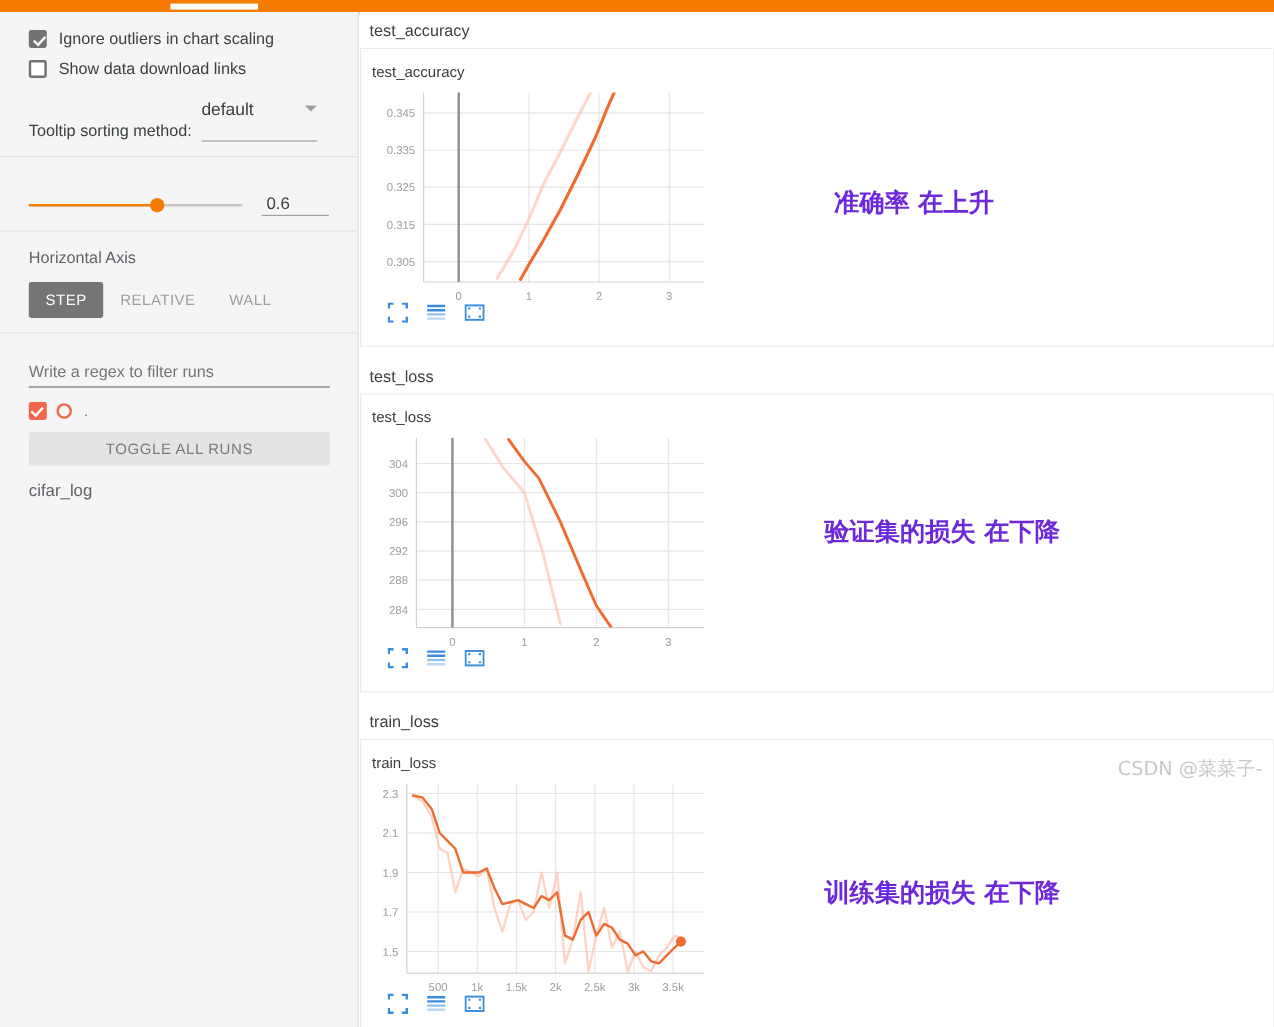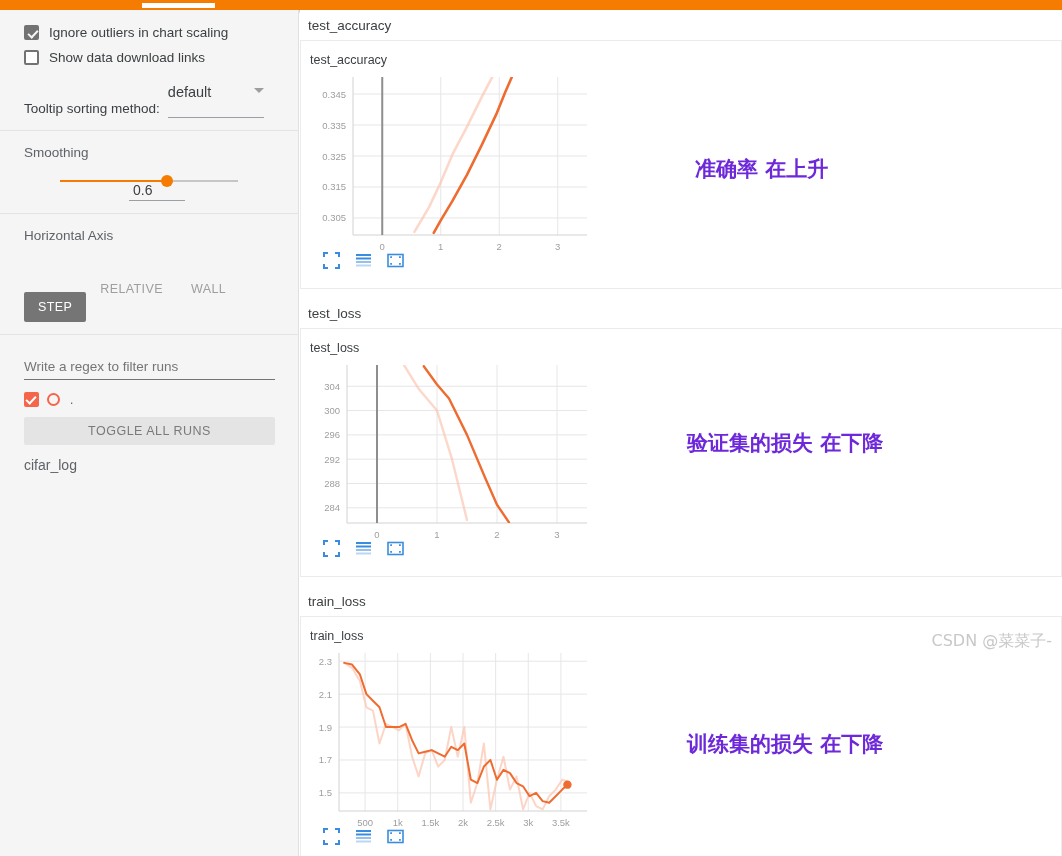--- a/index.html
+++ b/index.html
@@ -27,31 +27,31 @@
     border:solid #f5f5f5;border-width:0 2px 2px 0;transform:rotate(43deg);}
   .tooltip-row{display:flex;align-items:flex-end;margin-top:14px;font-size:13.5px;color:#3c4043;}
   .tooltip-row .lbl{padding-bottom:2px;}
   .sel{position:relative;margin-left:8px;width:96px;border-bottom:1px solid #9aa0a6;
     display:flex;align-items:center;justify-content:space-between;padding-bottom:17px;}
   .sel .val{font-size:14.5px;color:#3c4043;}
   .caret{width:0;height:0;border-left:5px solid transparent;border-right:5px solid transparent;
     border-top:5px solid #9e9e9e;margin-bottom:4px;}
   .sb-title{font-size:13.5px;color:#5f6368;margin:4px 0 0 0;}
   
-  .slider-row{display:flex;align-items:center;margin-top:20px;flex-direction:column;}
+  .slider-row{display:flex;align-items:center;margin-top:20px;}
   .track{position:relative;width:178px;height:2px;background:#c6c6c6;}
   .track .fill{position:absolute;left:0;top:0;height:2px;width:60%;background:#f57c00;}
   .track .knob{position:absolute;left:60%;top:-5px;margin-left:-6px;width:12px;height:12px;
     border-radius:50%;background:#f57c00;}
   .sm-val{margin-left:16px;width:52px;border-bottom:1px solid #9aa0a6;font-size:14px;
     color:#3c4043;padding:0 0 2px 4px;}
   
   .axis-row{display:flex;align-items:center;margin-top:13px;}
   .axbtn{font-size:12.5px;letter-spacing:.4px;color:#9e9e9e;padding:8px 14px;border-radius:2px;}
-  .axbtn.active{background:#757575;color:#ffffff;margin-top:36px;}
+  .axbtn.active{background:#757575;color:#ffffff;}
   
   .regex-input{margin-top:12px;width:251px;border:none;border-bottom:1px solid #757575;
     background:transparent;font-size:13.5px;color:#9aa0a6;outline:none;padding:2px 0 5px 0;
     font-family:inherit;}
   .run-row{display:flex;align-items:center;margin-top:12px;}
   .run-cbox{width:15px;height:15px;background:#f4654b;border-radius:2px;position:relative;flex:none;}
   .run-cbox:after{content:"";position:absolute;left:4px;top:1.5px;width:4px;height:8px;
     border:solid #fff;border-width:0 2px 2px 0;transform:rotate(43deg);}
   .run-circle{width:13px;height:13px;border:2px solid #f4654b;border-radius:50%;
     margin-left:8px;box-sizing:border-box;flex:none;}
@@ -100,21 +100,20 @@
     <div class="tooltip-row">
       <span class="lbl">Tooltip sorting method:</span>
       <span class="sel">
         <span class="val">default</span>
         <span class="caret"></span>
       </span>
     </div>
   </div>
 
   <div class="sb-section">
-    <div class="sb-title">Smoothing</div>
     <div class="slider-row">
       <span class="track">
         <span class="fill"></span>
         <span class="knob"></span>
       </span>
       <span class="sm-val">0.6</span>
     </div>
   </div>
 
   <div class="sb-section">

